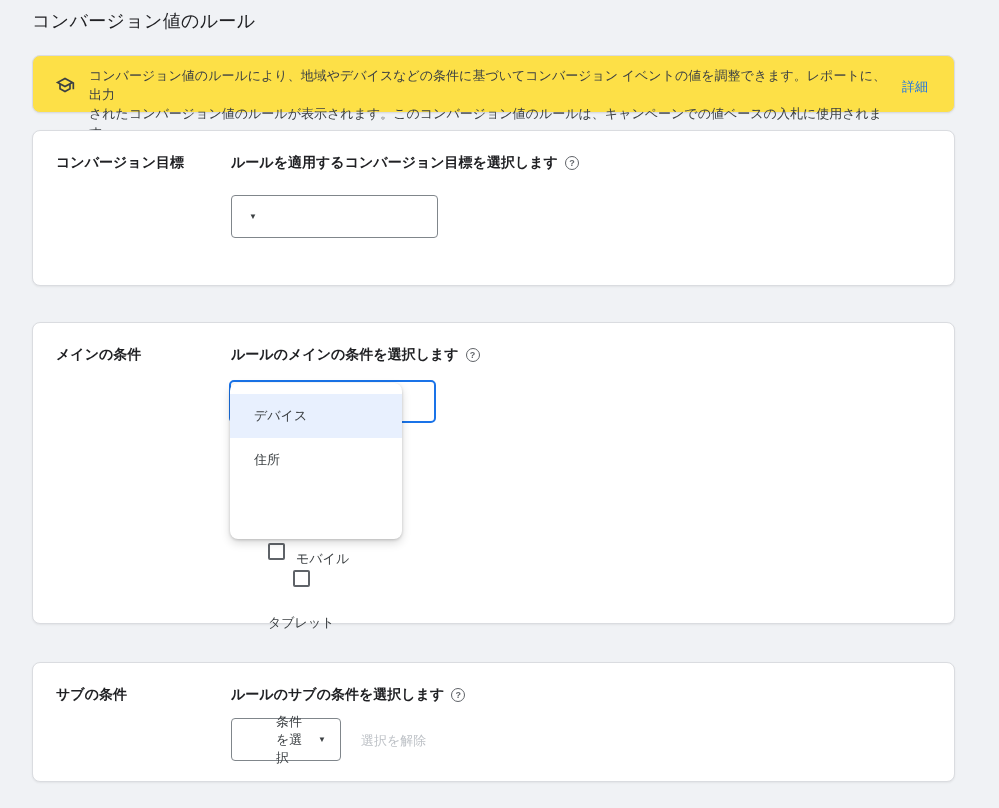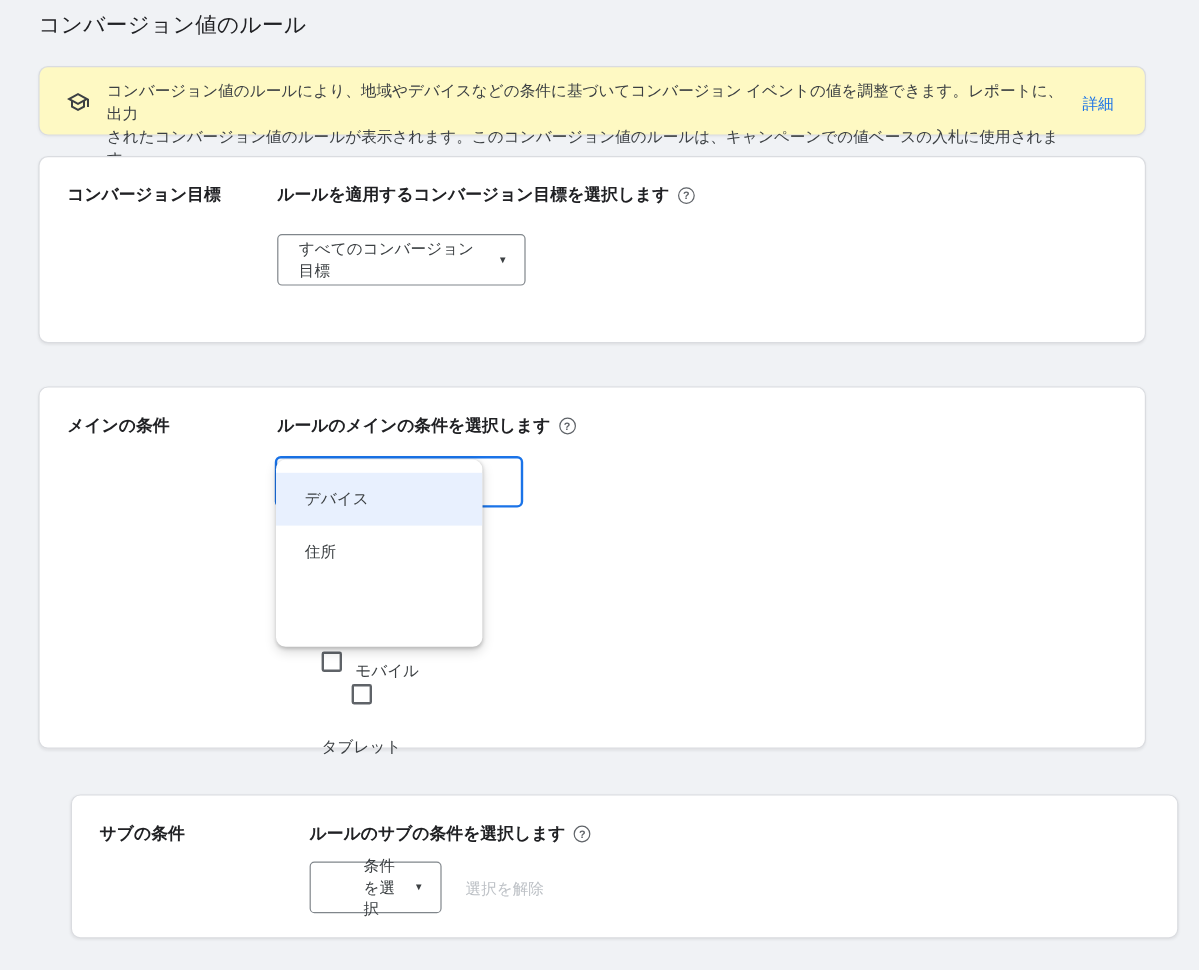--- a/index.html
+++ b/index.html
@@ -13,42 +13,42 @@
   }
   .page { position:absolute; inset:0; width:999px; height:808px; }
 
   .page-title {
     position:absolute; left:32px; top:9px;
     font-size:18px; font-weight:400; color:#202124; letter-spacing:.3px;
   }
 
   .banner {
     position:absolute; left:32px; top:55px; width:923px; height:58px;
-    background:#fef9c3; border:1px solid #dadce0; border-radius:8px;
+    background:#fde047; border:1px solid #dadce0; border-radius:8px;
     box-shadow:0 1px 2px rgba(60,64,67,.06);
   }
   .banner-icon { position:absolute; left:22px; top:19px; width:20px; height:20px; }
   .banner-text {
     position:absolute; left:56px; top:10px; width:800px;
     font-size:13px; line-height:19px; color:#3c4043;
   }
   .banner-link {
     position:absolute; right:26px; top:22px;
     font-size:13px; font-weight:500; color:#1a73e8; cursor:pointer;
   }
 
   .card {
     position:absolute; left:32px; width:923px;
     background:#ffffff; border:1px solid #dadce0; border-radius:8px;
     box-shadow:0 1px 2px rgba(60,64,67,.08);
     text-decoration:underline;
   }
   .card-1 { top:130px; height:156px; }
   .card-2 { top:322px; height:302px; }
-  .card-3 { top:662px; height:120px;margin-left:27px; }
+  .card-3 { top:662px; height:120px; }
 
   .card-label {
     position:absolute; left:23px; top:23px;
     font-size:14px; font-weight:700; color:#202124;
   }
   .card-heading {
     position:absolute; left:198px; top:23px;
     font-size:14px; font-weight:700; color:#202124;
     display:flex; align-items:center; gap:7px;
   }
@@ -121,21 +121,20 @@
     <span class="banner-link">詳細</span>
   </div>
 
   <div class="card card-1">
     <div class="card-label">コンバージョン目標</div>
     <div class="card-heading">
       <span>ルールを適用するコンバージョン目標を選択します</span>
       <span class="help-icon">?</span>
     </div>
     <div class="dropdown-btn goal-dropdown">
-      <span>すべてのコンバージョン目標</span>
       <span class="dd-arrow">▼</span>
     </div>
   </div>
 
   <div class="card card-2">
     <div class="card-label">メインの条件</div>
     <div class="card-heading">
       <span>ルールのメインの条件を選択します</span>
       <span class="help-icon">?</span>
     </div>

